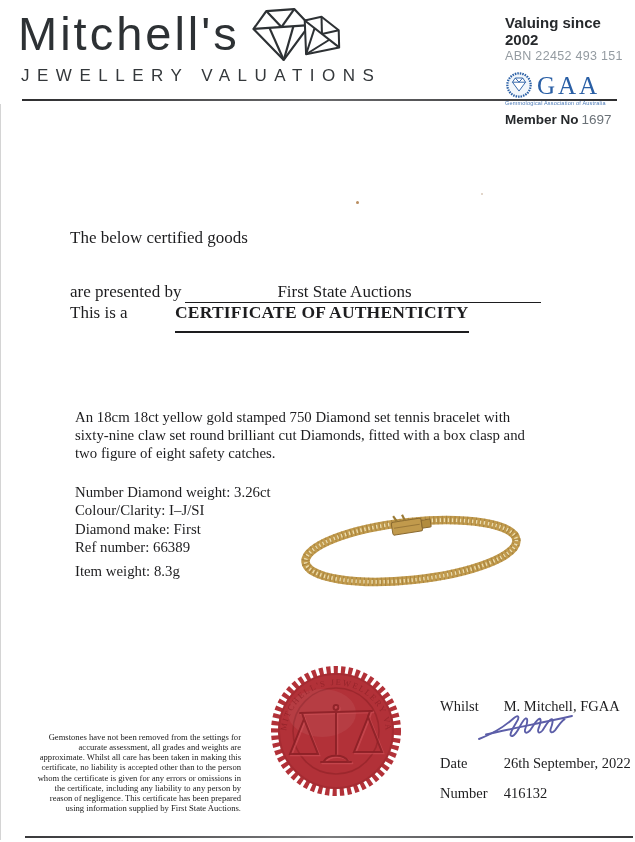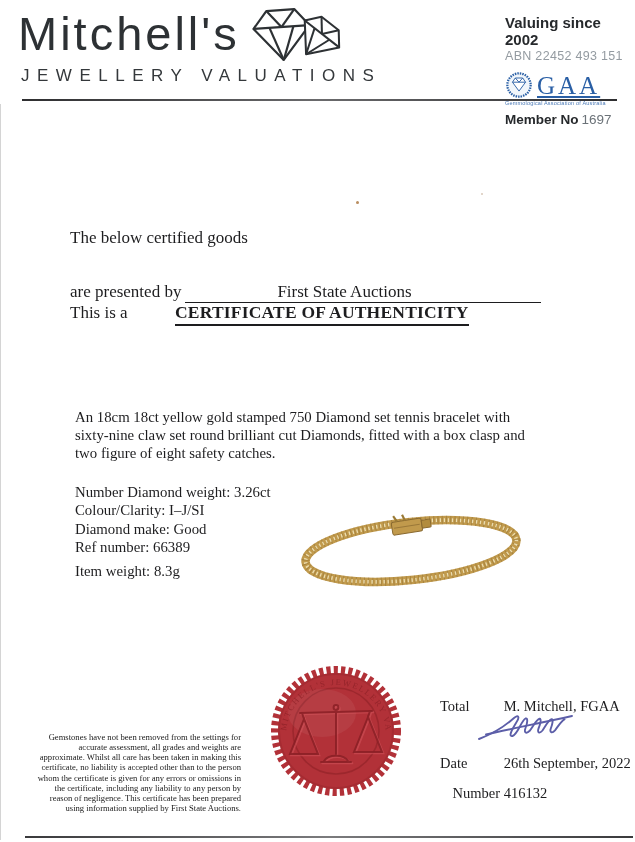--- a/index.html
+++ b/index.html
@@ -18,40 +18,40 @@
     font-family:"Liberation Sans", sans-serif;font-weight:400;
     font-size:17px;letter-spacing:7.5px;color:#34383b;white-space:nowrap;
   }
   .logo-diamonds{position:absolute;left:246px;top:4px;}
   .hdr-right{position:absolute;left:505px;top:14px;width:125px;
     font-family:"Liberation Sans", sans-serif;}
   .valuing{font-size:15px;font-weight:700;color:#26292c;}
   .abn{font-size:12.5px;color:#949ba1;margin-top:1px;letter-spacing:.3px;}
   .gaa-row{margin-top:8px;display:flex;align-items:center;}
   .gaa-acronym{font-family:"Liberation Serif", serif;font-size:25px;color:#2a5fa5;
-    letter-spacing:3px;margin-left:4px;line-height:1;text-decoration:underline;}
+    letter-spacing:3px;margin-left:4px;line-height:1;}
   .gaa-full{font-size:5.5px;color:#4a79b6;margin-top:1px;letter-spacing:.2px;}
   .member{margin-top:6px;font-size:13.5px;color:#26292c;}
   .member b{font-weight:700;}
   .member .mno{color:#6b7278;font-weight:400;margin-left:3px;}
   .hdr-rule{position:absolute;left:22px;top:99px;width:595px;height:2px;
     background:linear-gradient(90deg,#2e2e30,#6a6a6c,#2e2e30);}
   .edge-left{position:absolute;left:0;top:104px;width:1px;height:736px;background:#d4d4d4;}
   .edge-bottom{position:absolute;left:25px;top:836px;width:608px;height:2px;
     background:linear-gradient(90deg,#3a3a3c,#7b7b7d,#3a3a3c);}
   .speck{position:absolute;border-radius:50%;}
   
   .intro1{position:absolute;left:70px;top:228px;font-size:17px;}
   .intro2{position:absolute;left:70px;top:250px;font-size:17px;white-space:nowrap;margin-top:32px;}
   .presented-line{display:inline-block;width:356px;border-bottom:1.5px solid #1d1d1f;
     padding-left:92px;margin-left:4px;box-sizing:border-box;}
   
   .title-prefix{position:absolute;left:70px;top:303px;font-size:17px;}
   .title-heading{position:absolute;left:175px;top:302px;font-size:17.5px;font-weight:700;
-    border-bottom:2px solid #1d1d1f;padding-bottom:1px;letter-spacing:.2px;}
+    border-bottom:2px solid #1d1d1f;padding-bottom:8px;letter-spacing:.2px;}
   
   .descr{position:absolute;left:75px;top:408px;width:464px;font-size:14.8px;line-height:1.22;}
   .details{position:absolute;left:75px;top:483px;font-size:14.8px;line-height:1.25;}
   .details div{white-space:nowrap;}
   .item-weight{position:absolute;left:75px;top:563px;font-size:14.8px;}
   .photo{position:absolute;left:296px;top:501px;}
   
   .seal{position:absolute;left:266px;top:661px;}
   .sig-row{position:absolute;font-size:14.5px;}
   .sig-label{display:inline-block;width:60px;}
@@ -118,21 +118,21 @@
 </div>
 
 <div class="title-prefix">This is a</div>
 <div class="title-heading">CERTIFICATE OF AUTHENTICITY</div>
 
 <div class="descr">An 18cm 18ct yellow gold stamped 750 Diamond set tennis bracelet with sixty-nine claw set round brilliant cut Diamonds, fitted with a box clasp and two figure of eight safety catches.</div>
 
 <div class="details">
   <div>Number Diamond weight: 3.26ct</div>
   <div>Colour/Clarity: I–J/SI</div>
-  <div>Diamond make: Good</div>
+  <div>Diamond make: First</div>
   <div>Ref number: 66389</div>
 </div>
 <div class="item-weight">Item weight: 8.3g</div>
 
 <svg class="photo" width="234" height="94" viewBox="0 0 234 94">
   <g transform="rotate(-6 115 50)">
     <ellipse cx="115" cy="50" rx="106" ry="29" fill="none" stroke="#c19a4c" stroke-width="8.5"></ellipse>
     <ellipse cx="115" cy="50" rx="106" ry="29" fill="none" stroke="#8a6a30" stroke-width="8.5" stroke-dasharray="1 3.2" opacity="0.45"></ellipse>
     <ellipse cx="115" cy="50" rx="106" ry="29" fill="none" stroke="#f2e6bb" stroke-width="3.6" stroke-dasharray="1.3 2.7" opacity="0.9"></ellipse>
   </g>
@@ -175,34 +175,34 @@
     <line x1="104" y1="50" x2="102" y2="56"></line>
     <polygon points="38,58 24,93 52,93"></polygon>
     <polygon points="102,56 88,91 116,91"></polygon>
     <line x1="70" y1="52" x2="70" y2="93"></line>
     <path d="M 58,100 C 62,93 78,93 82,100"></path>
     <line x1="55" y1="101" x2="85" y2="101"></line>
   </g>
 </svg>
 
 <div class="sig-row" style="left:440px;top:698px;">
-  <span class="sig-label">Total</span>
+  <span class="sig-label">Whilst</span>
   <span>M. Mitchell, FGAA</span>
 </div>
 
 <svg class="signature" width="100" height="34" viewBox="0 0 100 34">
   <g stroke="#5c5ea8" stroke-width="1.9" fill="none" stroke-linecap="round">
     <path d="M 1,28 C 14,23 27,15 36,7 C 40,3.5 42.5,5.5 38,12 C 34,18.5 30,26 34.5,25 C 40,23 43,10 47.5,7.5 C 50,6.5 49.6,12 47.5,17 C 45.8,21.5 48,23.5 52,19.5 C 56,14 58.5,8.5 61.5,7.8 C 63.5,7.6 62.5,13 60.5,17.5 C 59.2,21.5 61.3,23.3 64.5,19.5 C 68,14.5 70.5,9 73.5,8.2 C 75.5,7.9 74.5,13 72.8,17.5 C 71.5,21.2 73.8,23 77,19.3 C 80.5,14.8 83.5,9.5 86.5,8.3"></path>
     <path d="M 8,23.5 C 32,18 60,12.5 94,5"></path>
   </g>
 </svg>
 
 <div class="sig-row" style="left:440px;top:755px;">
   <span class="sig-label">Date</span>
   <span>26th September, 2022</span>
 </div>
 
-<div class="sig-row" style="left:440px;top:785px;text-align:right;">
+<div class="sig-row" style="left:440px;top:785px;">
   <span class="sig-label">Number</span>
   <span>416132</span>
 </div>
 
 <div class="disclaimer">Gemstones have not been removed from the settings for accurate assessment, all grades and weights are approximate. Whilst all care has been taken in making this certificate, no liability is accepted other than to the person whom the certificate is given for any errors or omissions in the certificate, including any liability to any person by reason of negligence. This certificate has been prepared using information supplied by First State Auctions.</div>
 
 </body></html>

